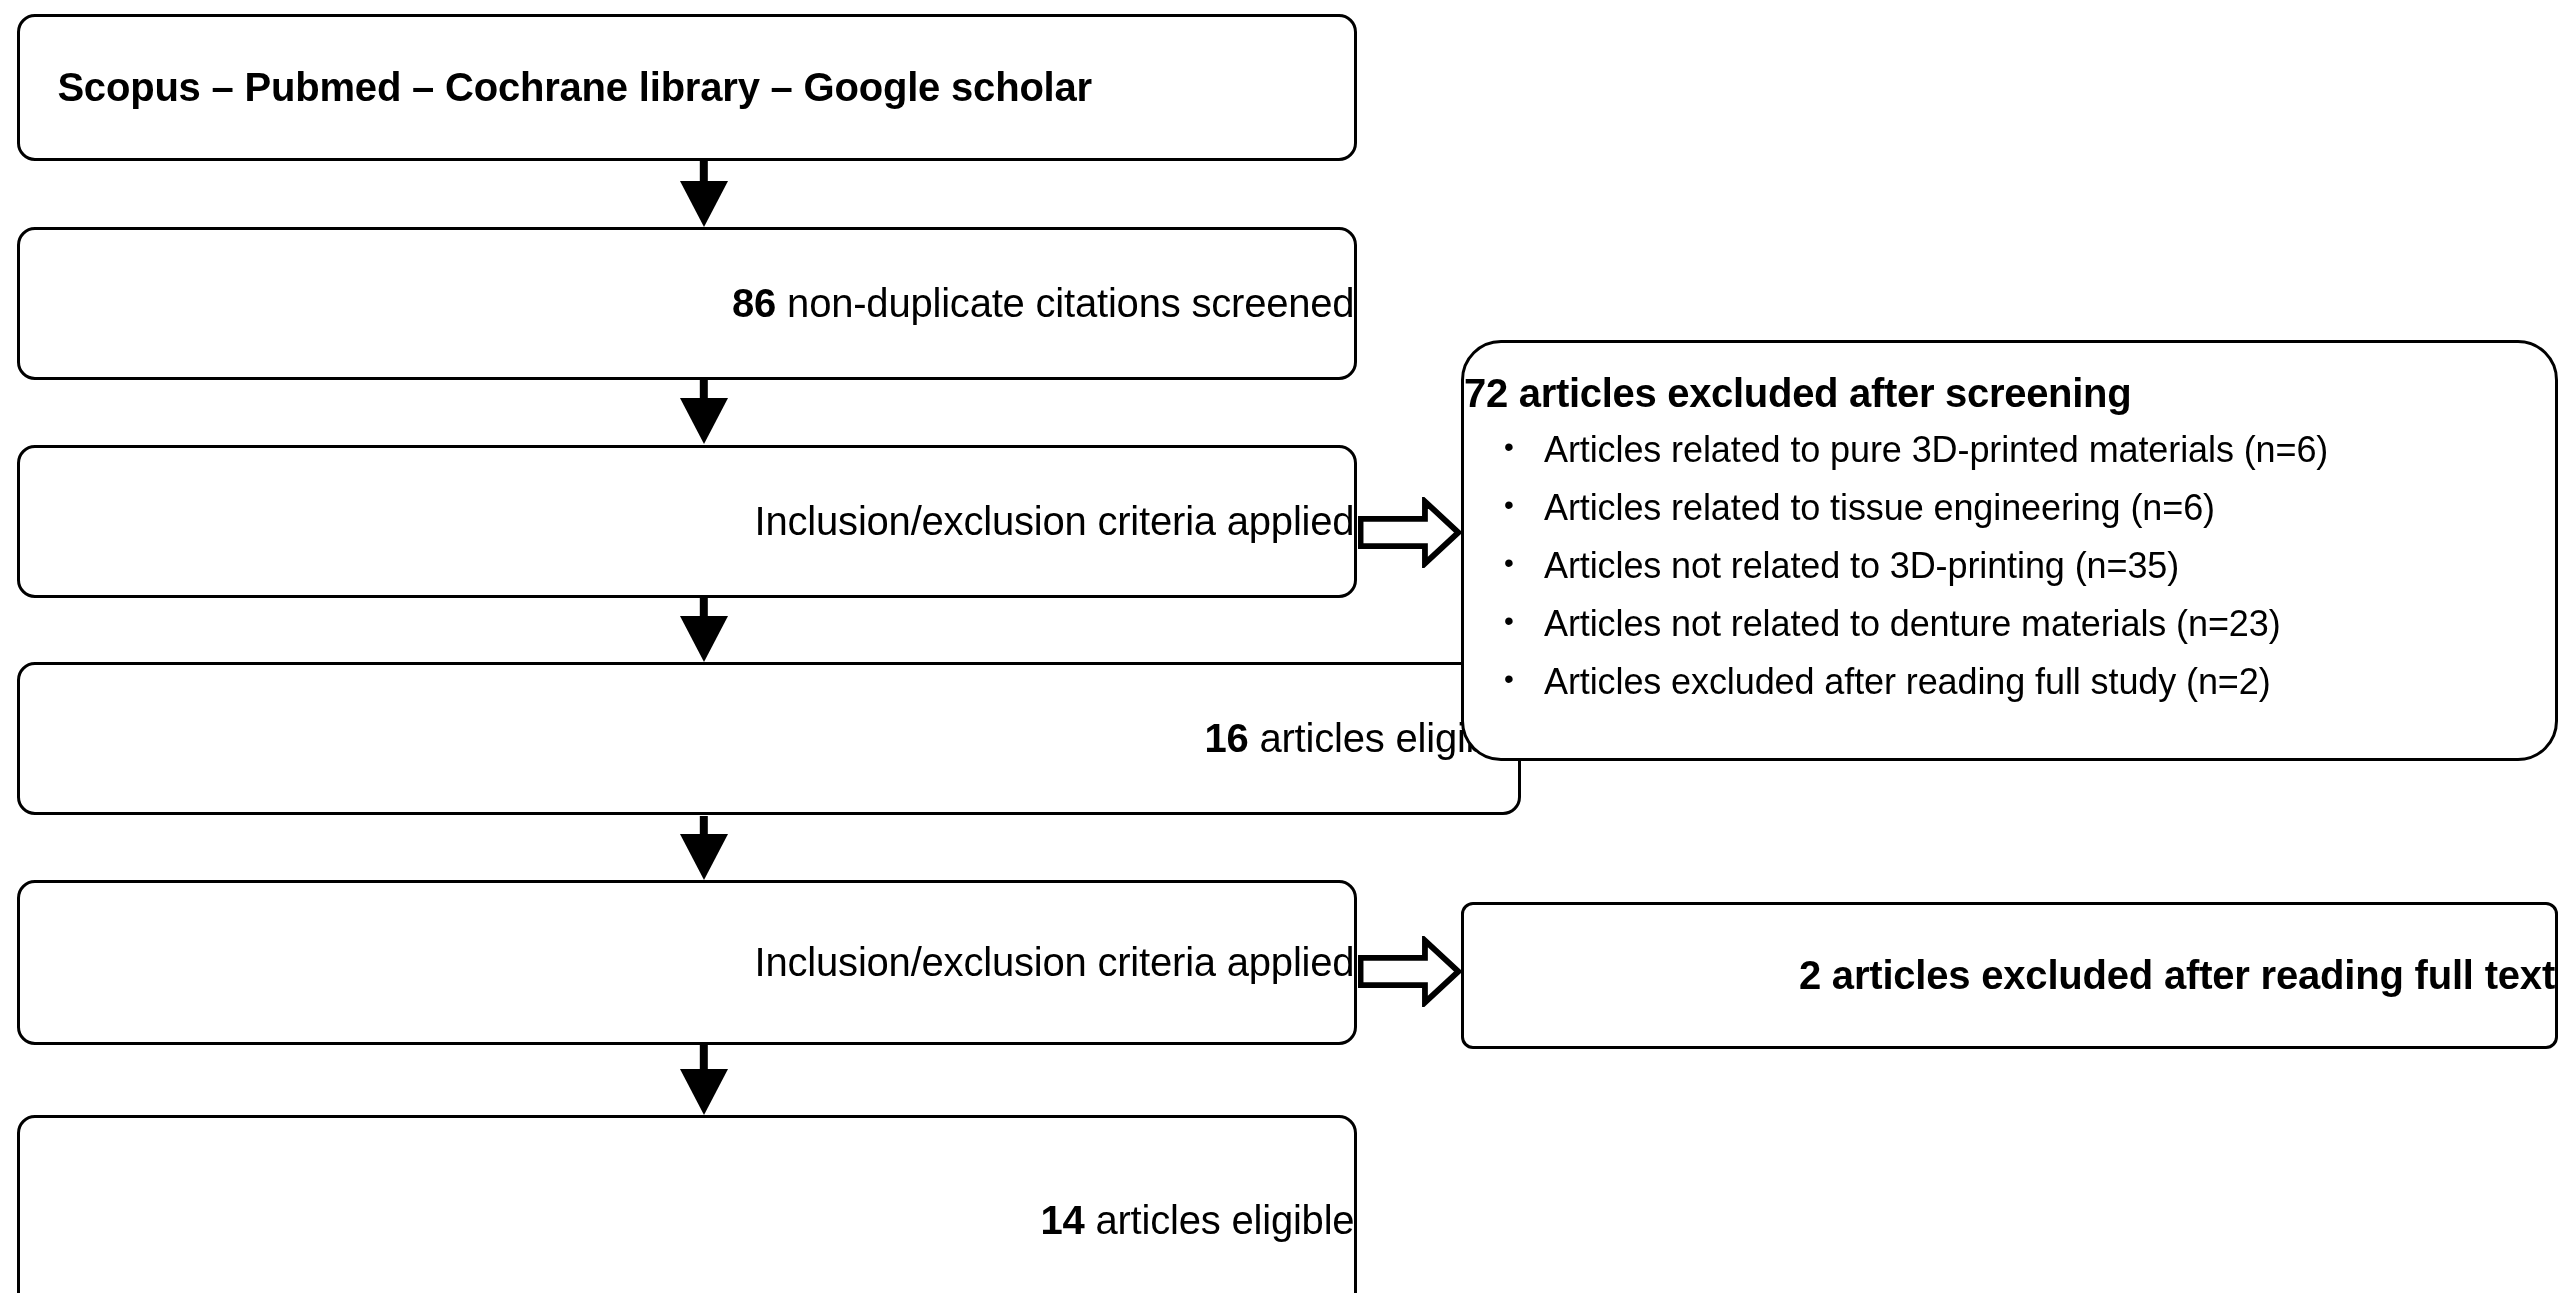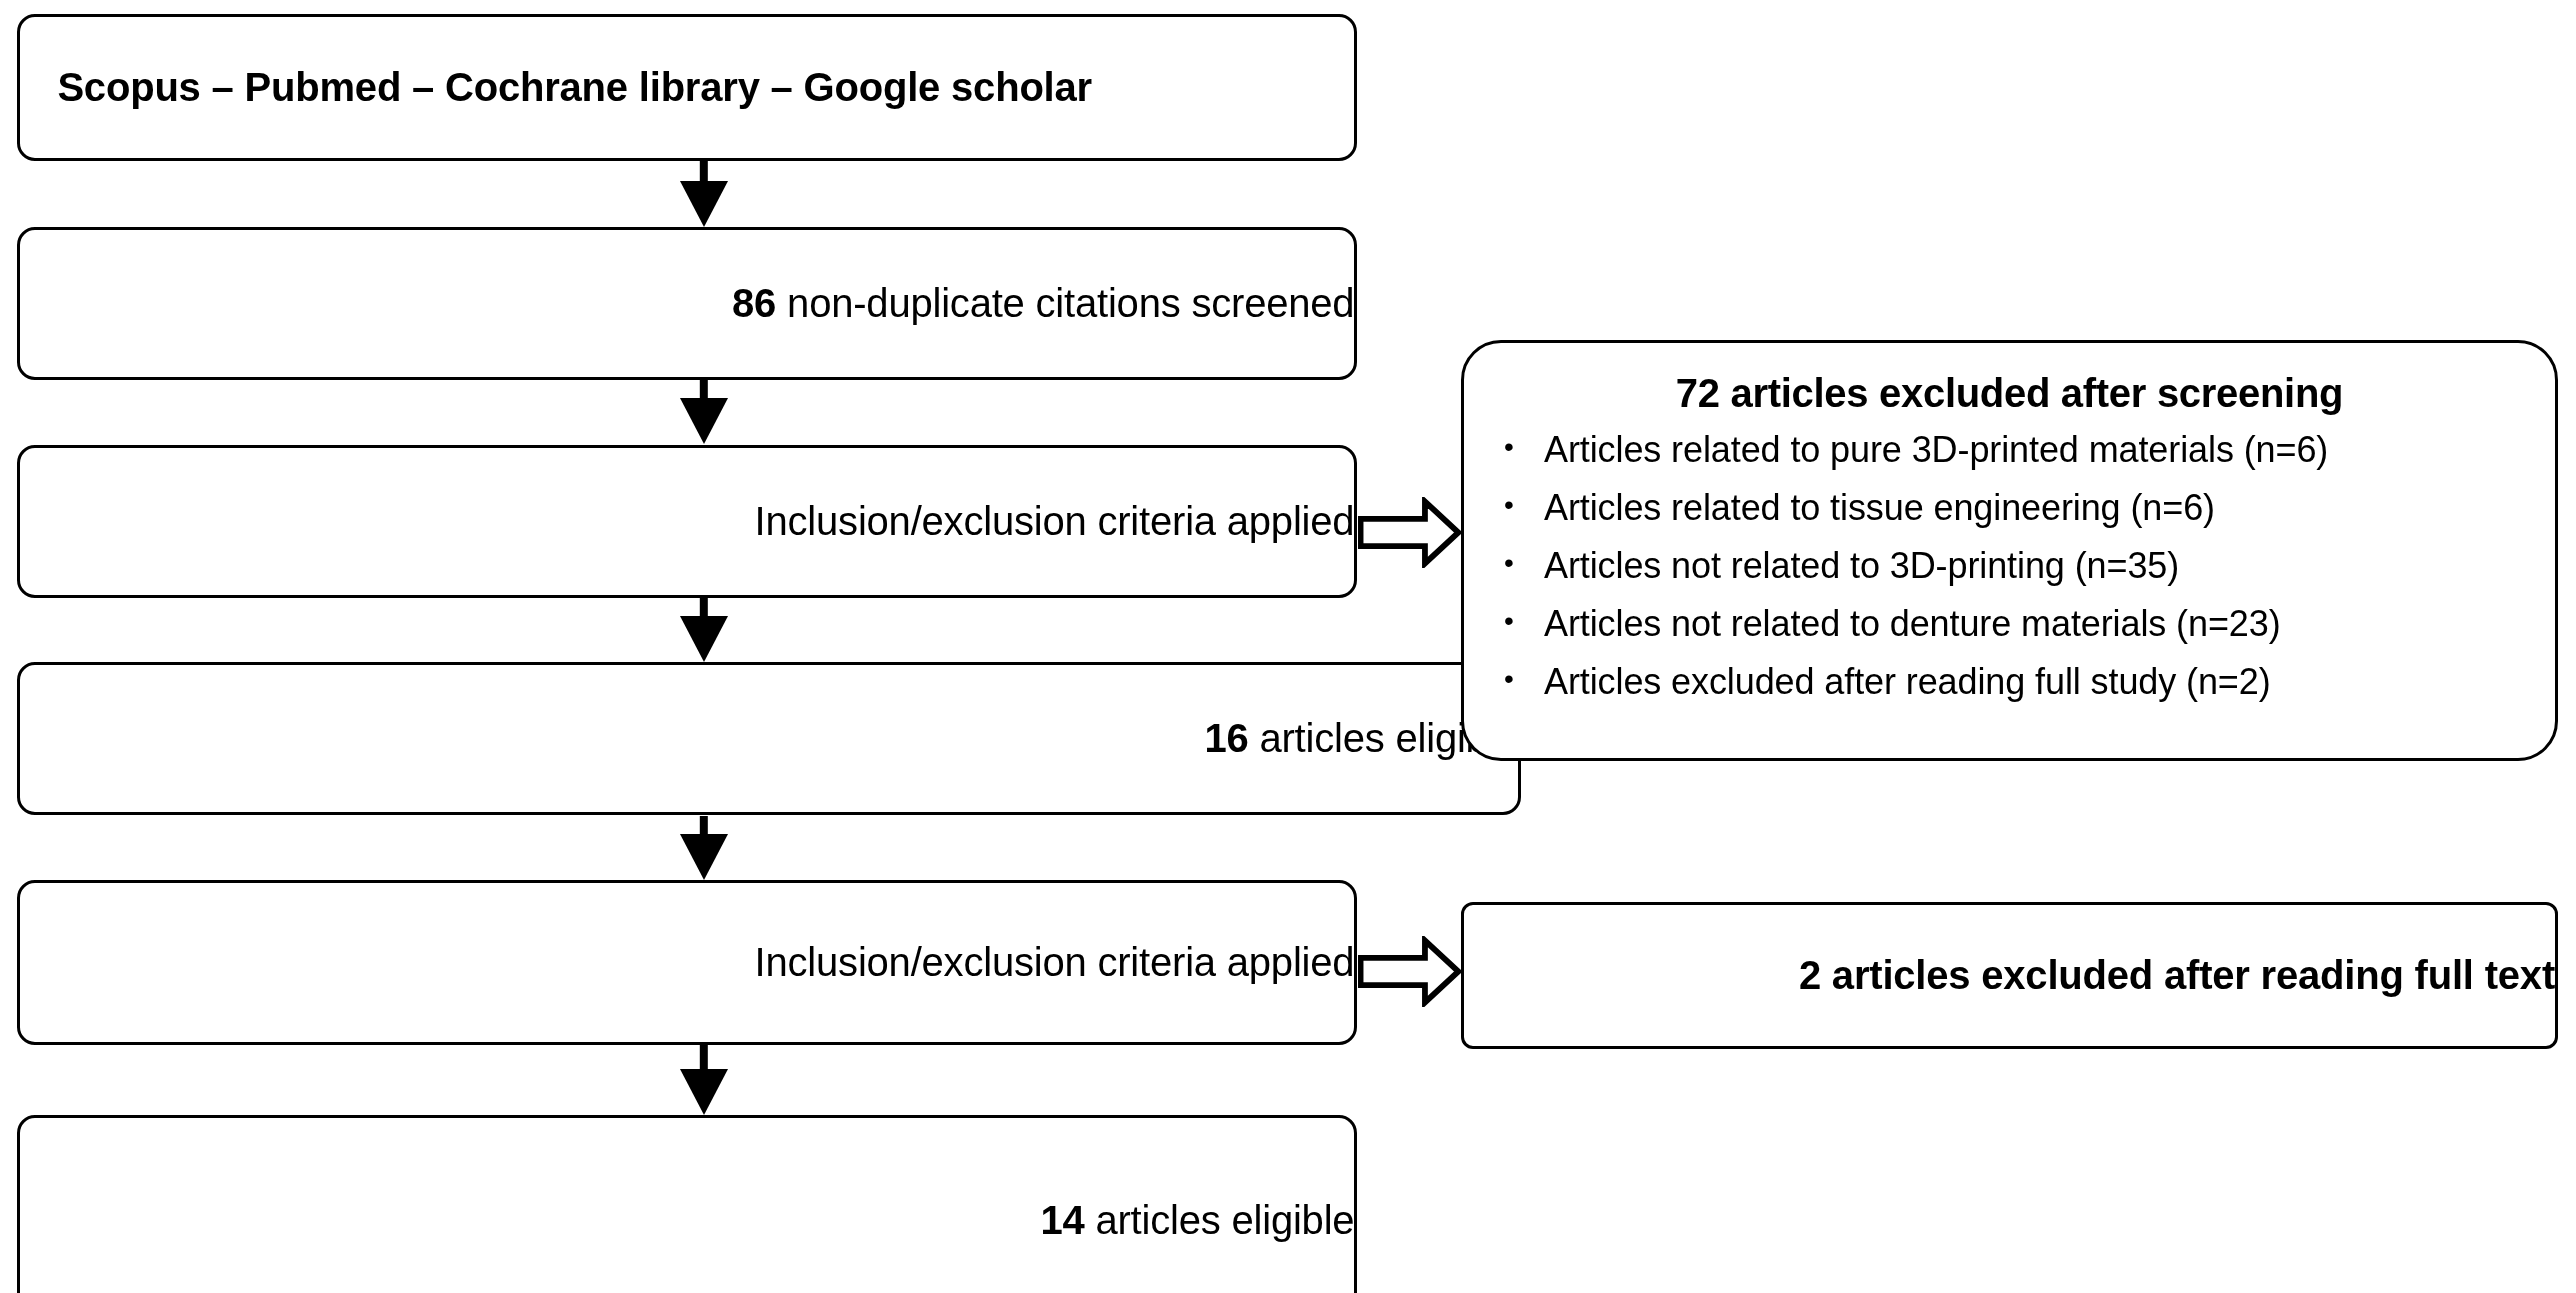--- a/index.html
+++ b/index.html
@@ -52,21 +52,21 @@
   
   .panel {
     position: absolute;
     box-sizing: border-box;
     background: #ffffff;
     border: 3.2px solid #000000;
     border-radius: 40px;
     padding: 0;
   }
   .panel-title {
-    text-align: center;
+    text-align: left;
     font-weight: bold;
     font-size: 40px;
     line-height: 1.1;
     margin-top: 28px;
     margin-bottom: 17px;
     letter-spacing: -0.3px;
   }
   .bullet-list {
     list-style: none;
     margin: 0;

